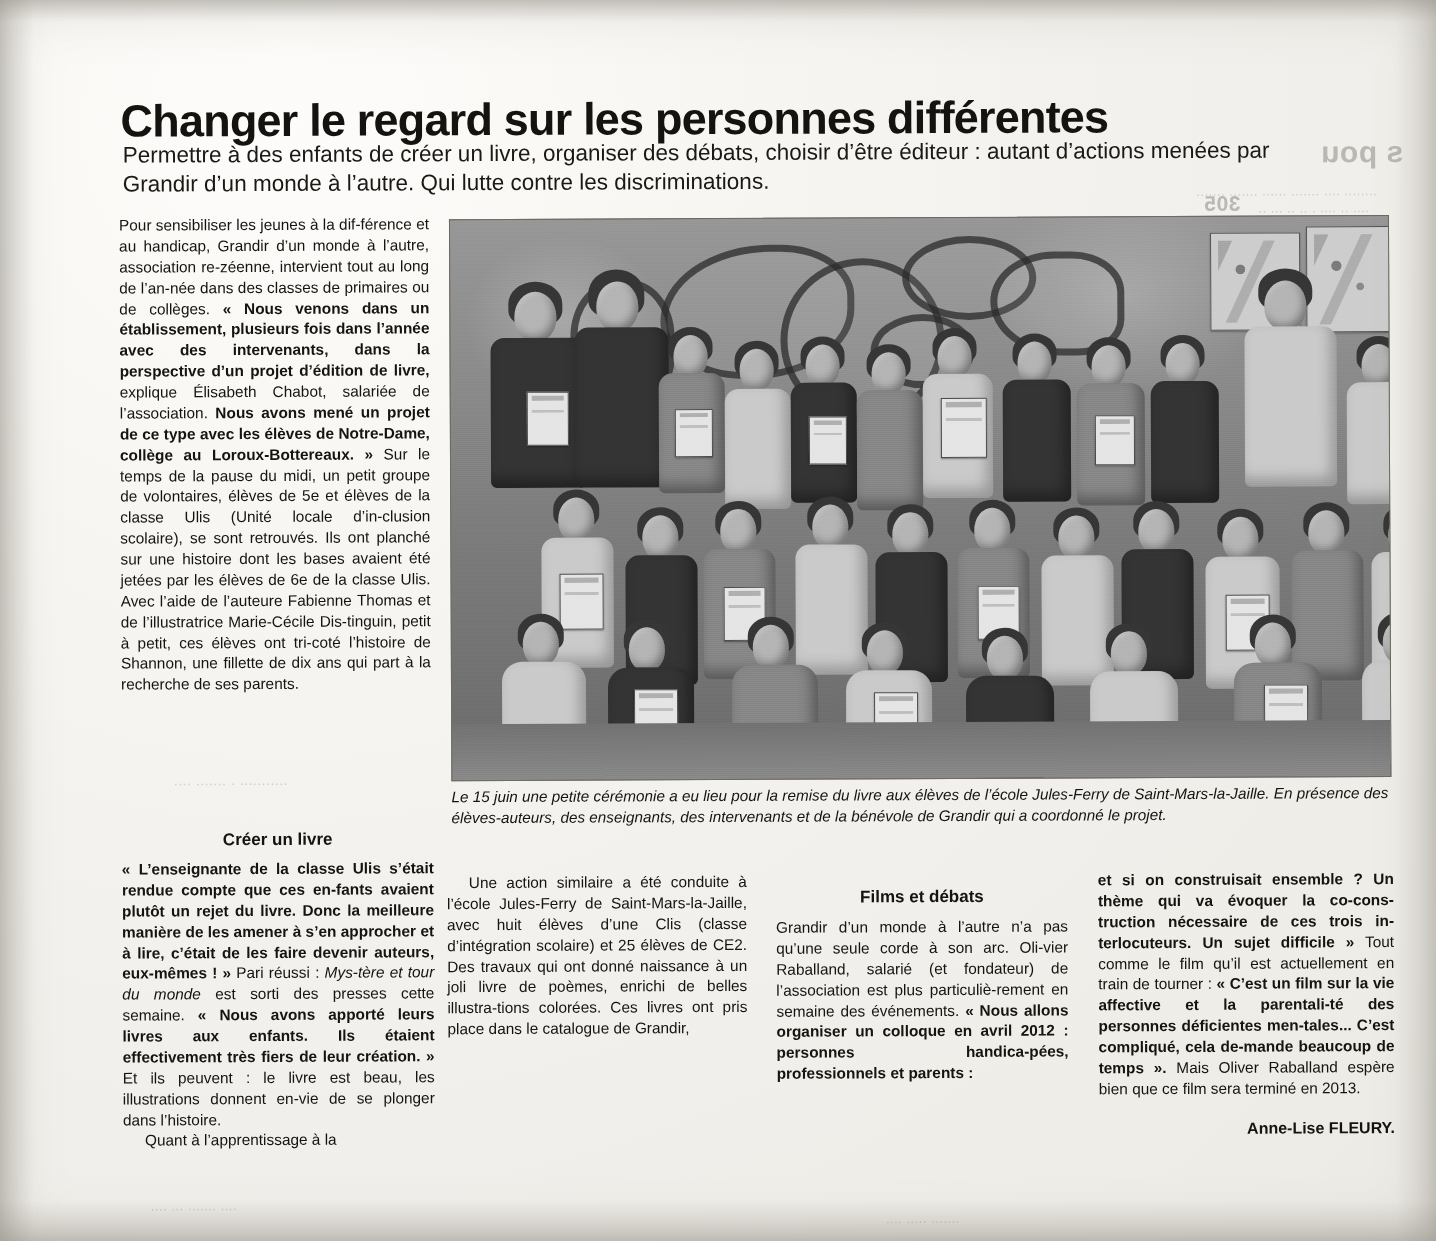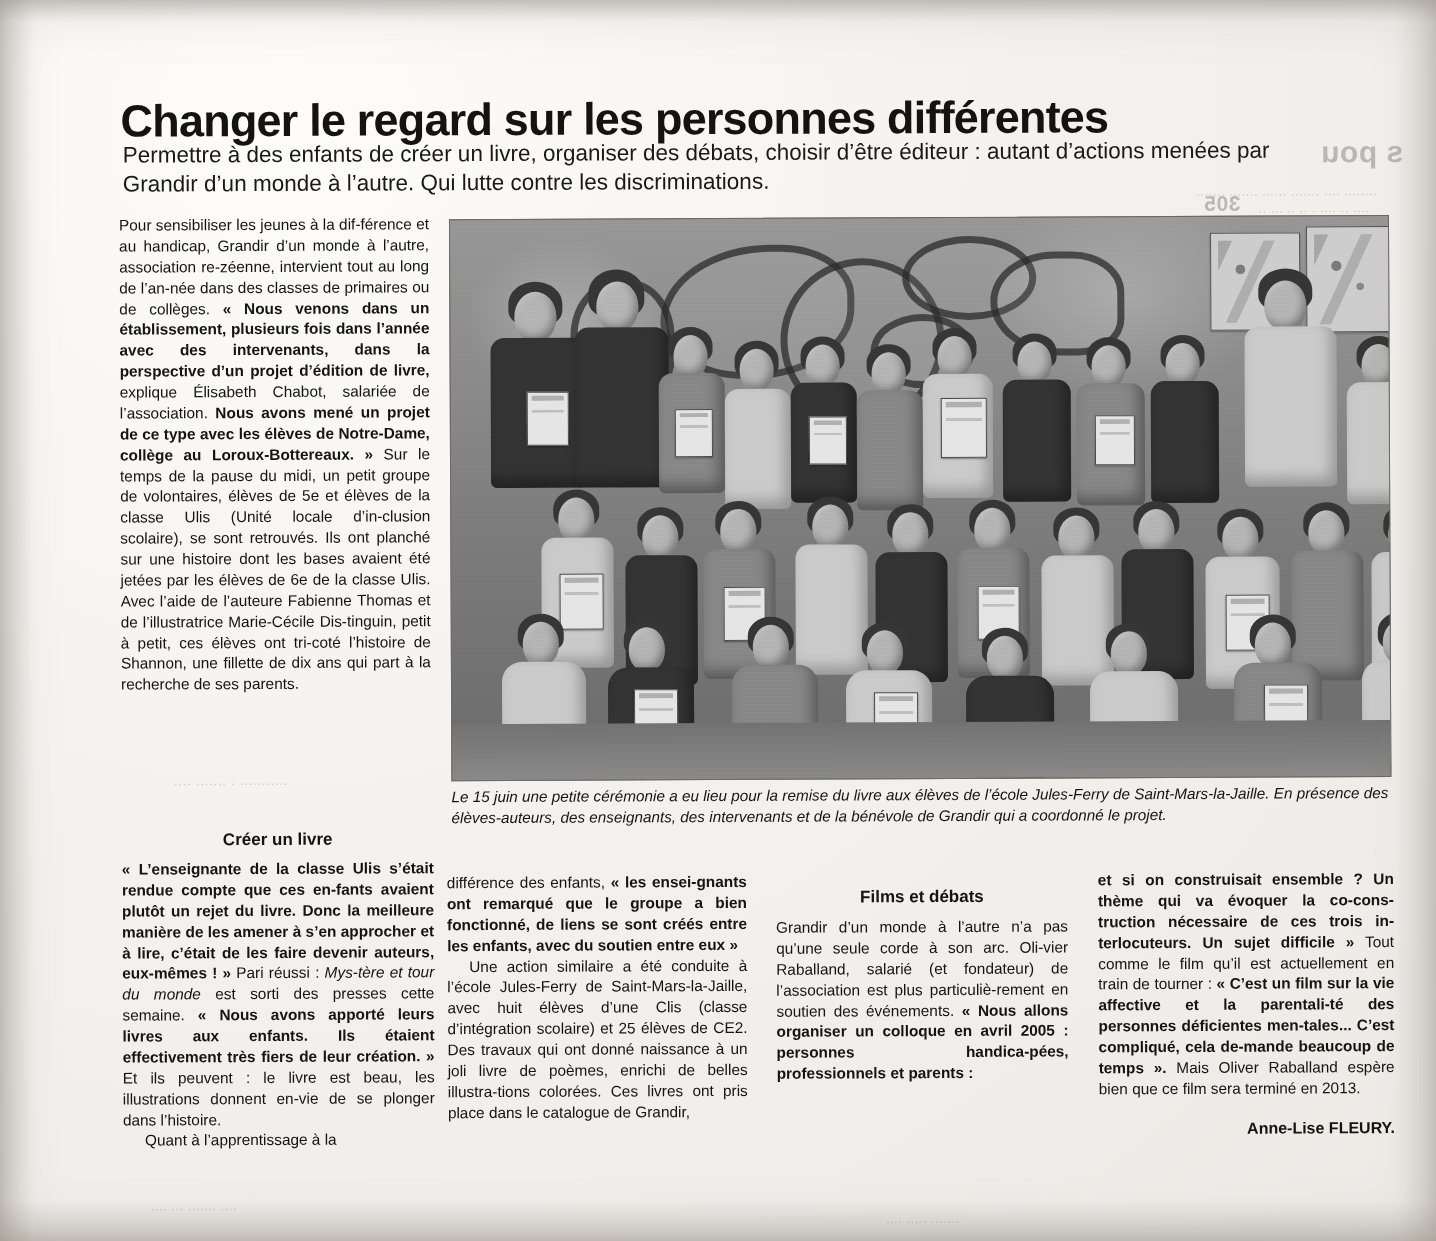--- a/index.html
+++ b/index.html
@@ -513,27 +513,26 @@
 
       <div id="caption">Le 15 juin une petite cérémonie a eu lieu pour la remise du livre aux élèves de l’école Jules-Ferry de Saint-Mars-la-Jaille. En présence des élèves-auteurs, des enseignants, des intervenants et de la bénévole de Grandir qui a coordonné le projet.</div>
 
       <div id="col-left-bottom">
         <div class="subhead">Créer un livre</div>
         <p><span class="bold-quote">« L’enseignante de la classe Ulis s’était rendue compte que ces en-fants avaient plutôt un rejet du livre. Donc la meilleure manière de les amener à s’en approcher et à lire, c’était de les faire devenir auteurs, eux-mêmes ! »</span><span> Pari réussi : </span><em>Mys-tère et tour du monde</em><span> est sorti des presses cette semaine. </span><span class="bold-quote">« Nous avons apporté leurs livres aux enfants. Ils étaient effectivement très fiers de leur création. »</span><span> Et ils peuvent : le livre est beau, les illustrations donnent en-vie de se plonger dans l’histoire.</span></p>
         <p class="indent">Quant à l’apprentissage à la</p>
       </div>
 
       <div class="col" id="col2">
-        <p><span>différence des enfants, </span><span class="bold-quote">« les ensei-gnants ont remarqué que le groupe a bien fonctionné, de liens se sont créés entre les enfants, avec du soutien entre eux »</span></p>
         <p class="indent">Une action similaire a été conduite à l’école Jules-Ferry de Saint-Mars-la-Jaille, avec huit élèves d’une Clis (classe d’intégration scolaire) et 25 élèves de CE2. Des travaux qui ont donné naissance à un joli livre de poèmes, enrichi de belles illustra-tions colorées. Ces livres ont pris place dans le catalogue de Grandir,</p>
       </div>
 
       <div class="col" id="col3">
         <div class="subhead-left">Films et débats</div>
-        <p><span>Grandir d’un monde à l’autre n’a pas qu’une seule corde à son arc. Oli-vier Raballand, salarié (et fondateur) de l’association est plus particuliè-rement en soutien des événements. </span><span class="bold-quote">« Nous allons organiser un colloque en avril 2005 : personnes handica-pées, professionnels et parents :</span></p>
+        <p><span>Grandir d’un monde à l’autre n’a pas qu’une seule corde à son arc. Oli-vier Raballand, salarié (et fondateur) de l’association est plus particuliè-rement en semaine des événements. </span><span class="bold-quote">« Nous allons organiser un colloque en avril 2012 : personnes handica-pées, professionnels et parents :</span></p>
       </div>
 
       <div class="col" id="col4">
         <p><span class="bold-quote">et si on construisait ensemble ? Un thème qui va évoquer la co-cons-truction nécessaire de ces trois in-terlocuteurs. Un sujet difficile »</span><span> Tout comme le film qu’il est actuellement en train de tourner : </span><span class="bold-quote">« C’est un film sur la vie affective et la parentali-té des personnes déficientes men-tales... C’est compliqué, cela de-mande beaucoup de temps ».</span><span> Mais Oliver Raballand espère bien que ce film sera terminé en 2013.</span></p>
         <div id="byline">Anne-Lise FLEURY.</div>
       </div>
 
     </div>
   </div>
 

